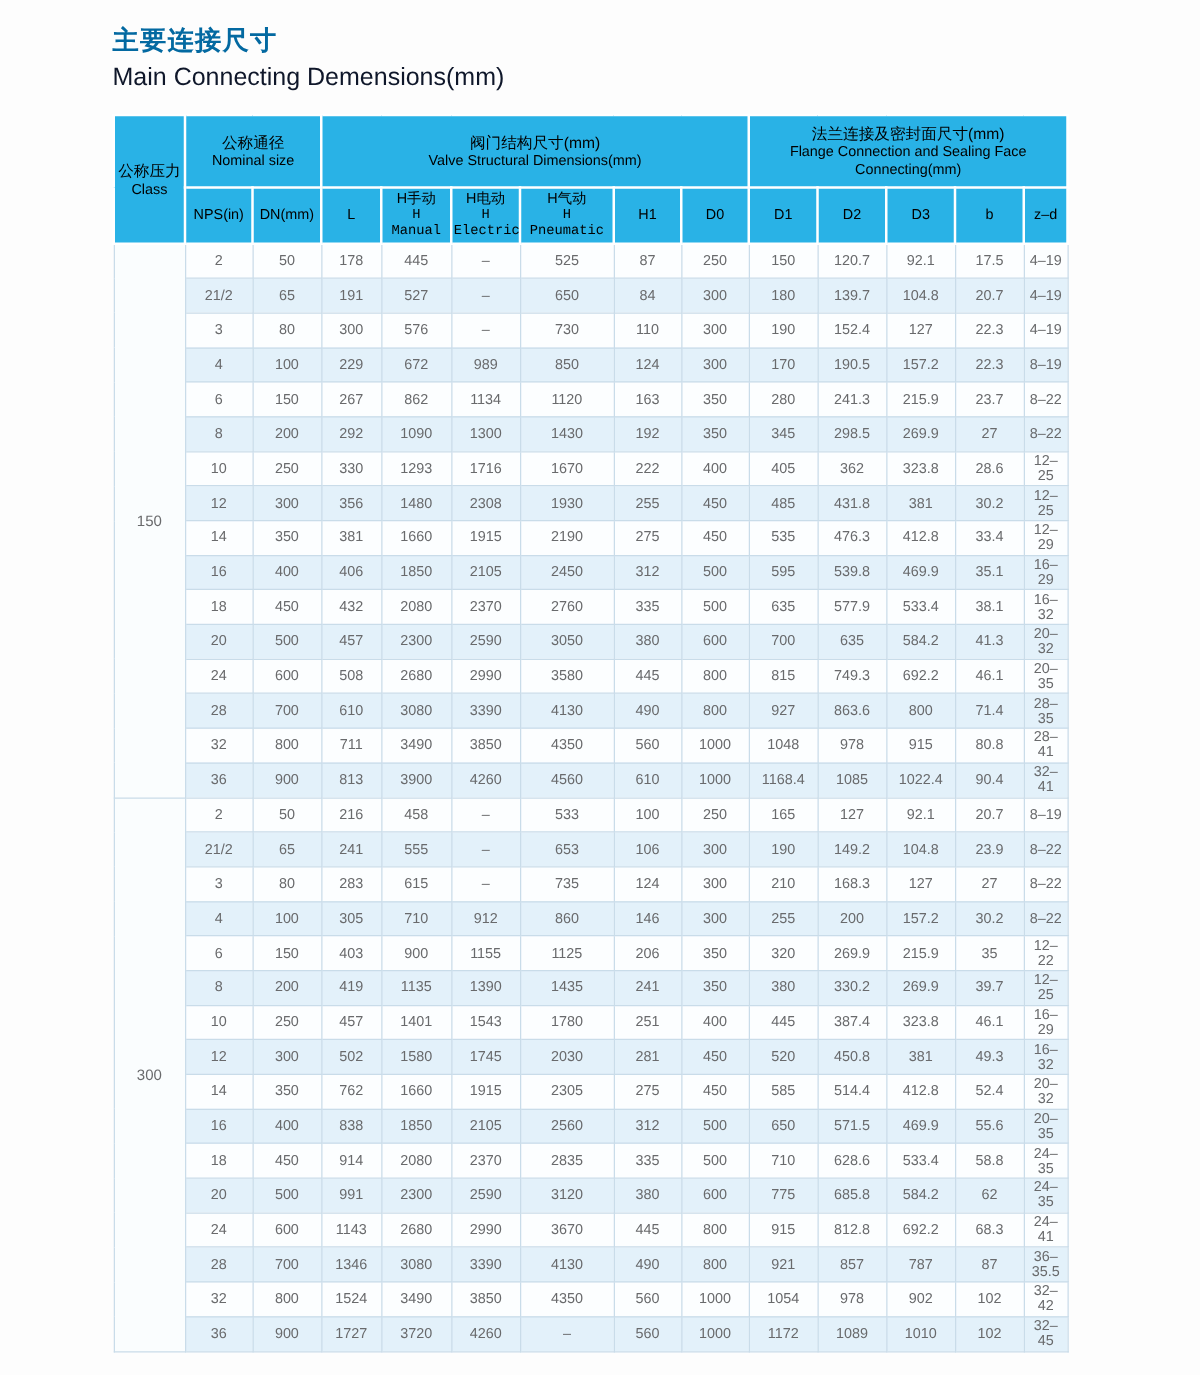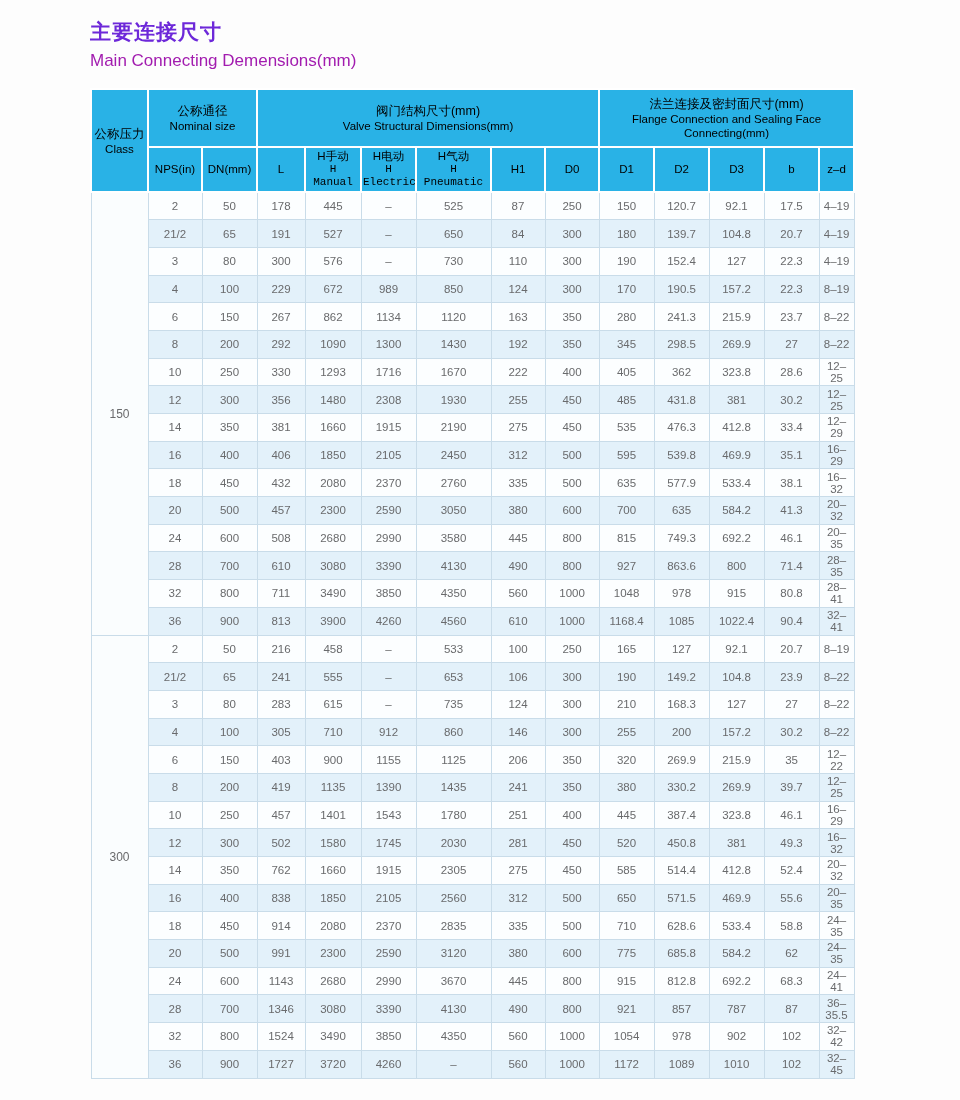--- a/index.html
+++ b/index.html
@@ -5,25 +5,25 @@
   * { box-sizing: border-box; }
   html, body {
     margin: 0; padding: 0;
     width: 960px; height: 1100px;
     background: #fdfdfd;
     font-family: "Liberation Sans", sans-serif;
   }
   .page { padding: 18px 0 0 90px; }
 
   .title-cn {
-    font-size: 21px; font-weight: bold; color: #6d28d9;
+    font-size: 21px; font-weight: bold; color: #0369a1;
     letter-spacing: 1px;
   }
   .title-en {
-    font-size: 17px; color: #a21caf; margin-top: 5px;
+    font-size: 20px; color: #0f172a; margin-top: 5px;
   }
 
   table.spec {
     margin-top: 17px;
     border-collapse: collapse;
     table-layout: fixed;
     width: 765px;
     border: 1px solid #93a9b6;
   }
   thead th {

